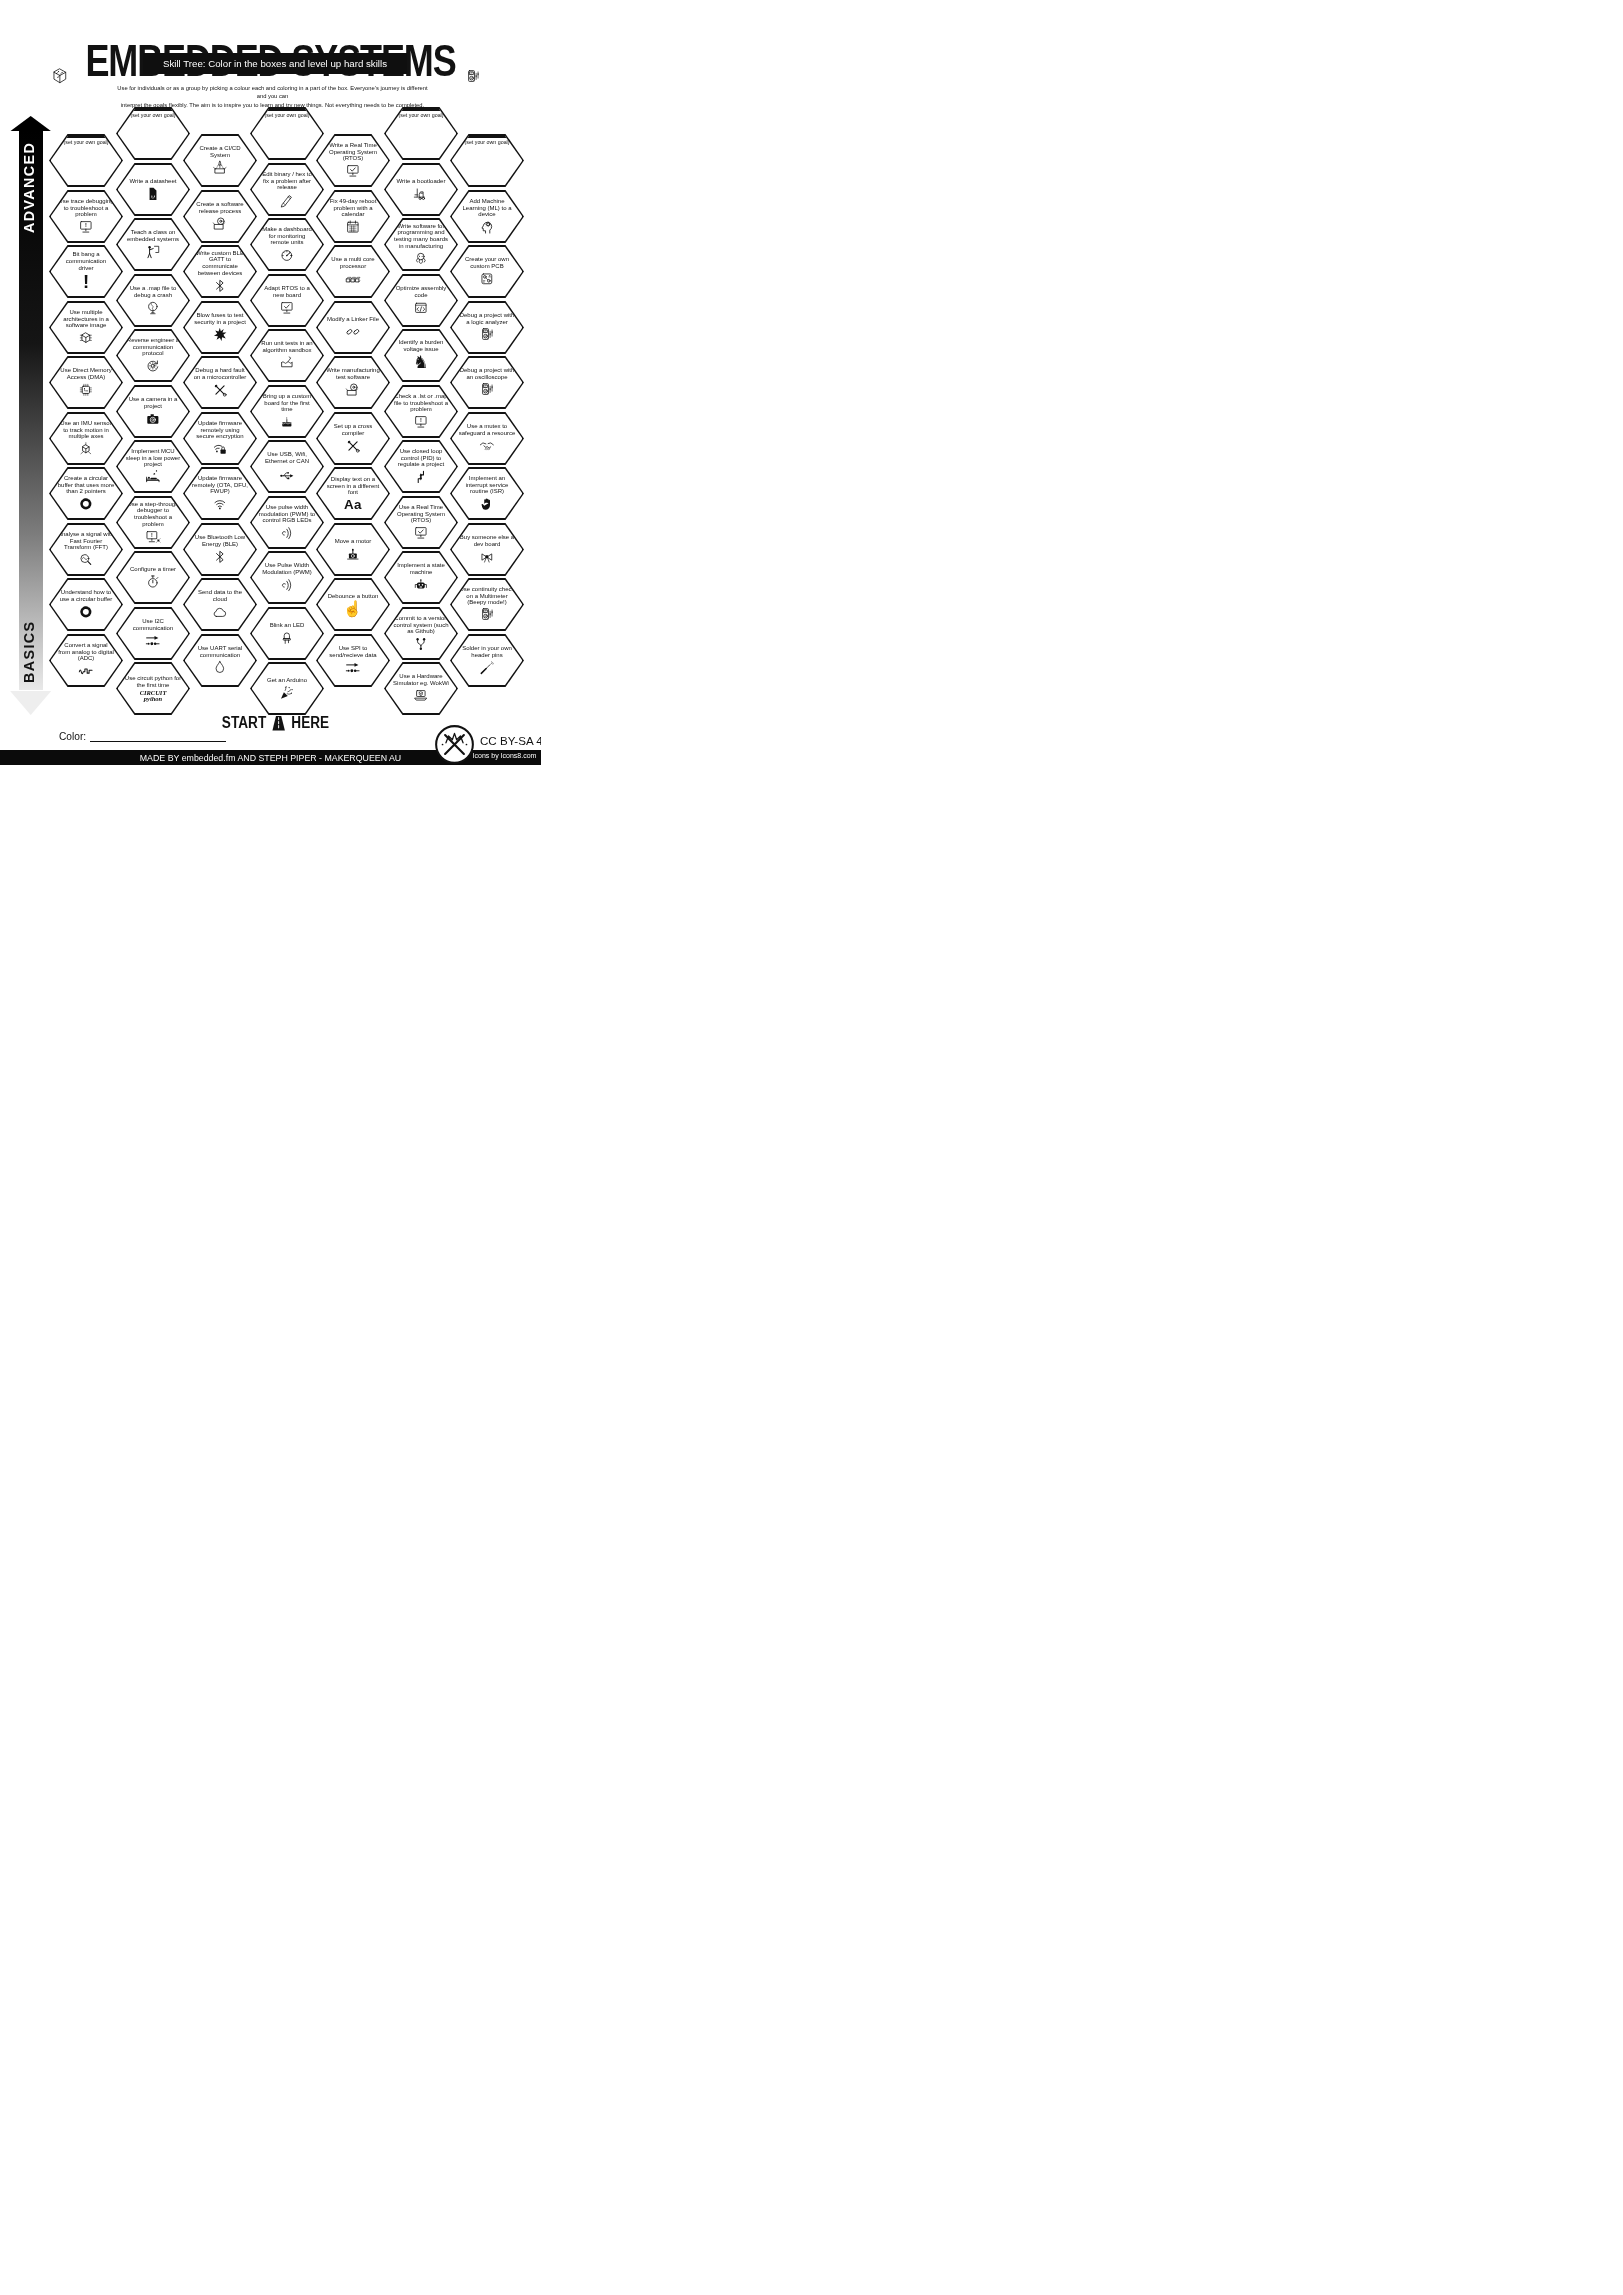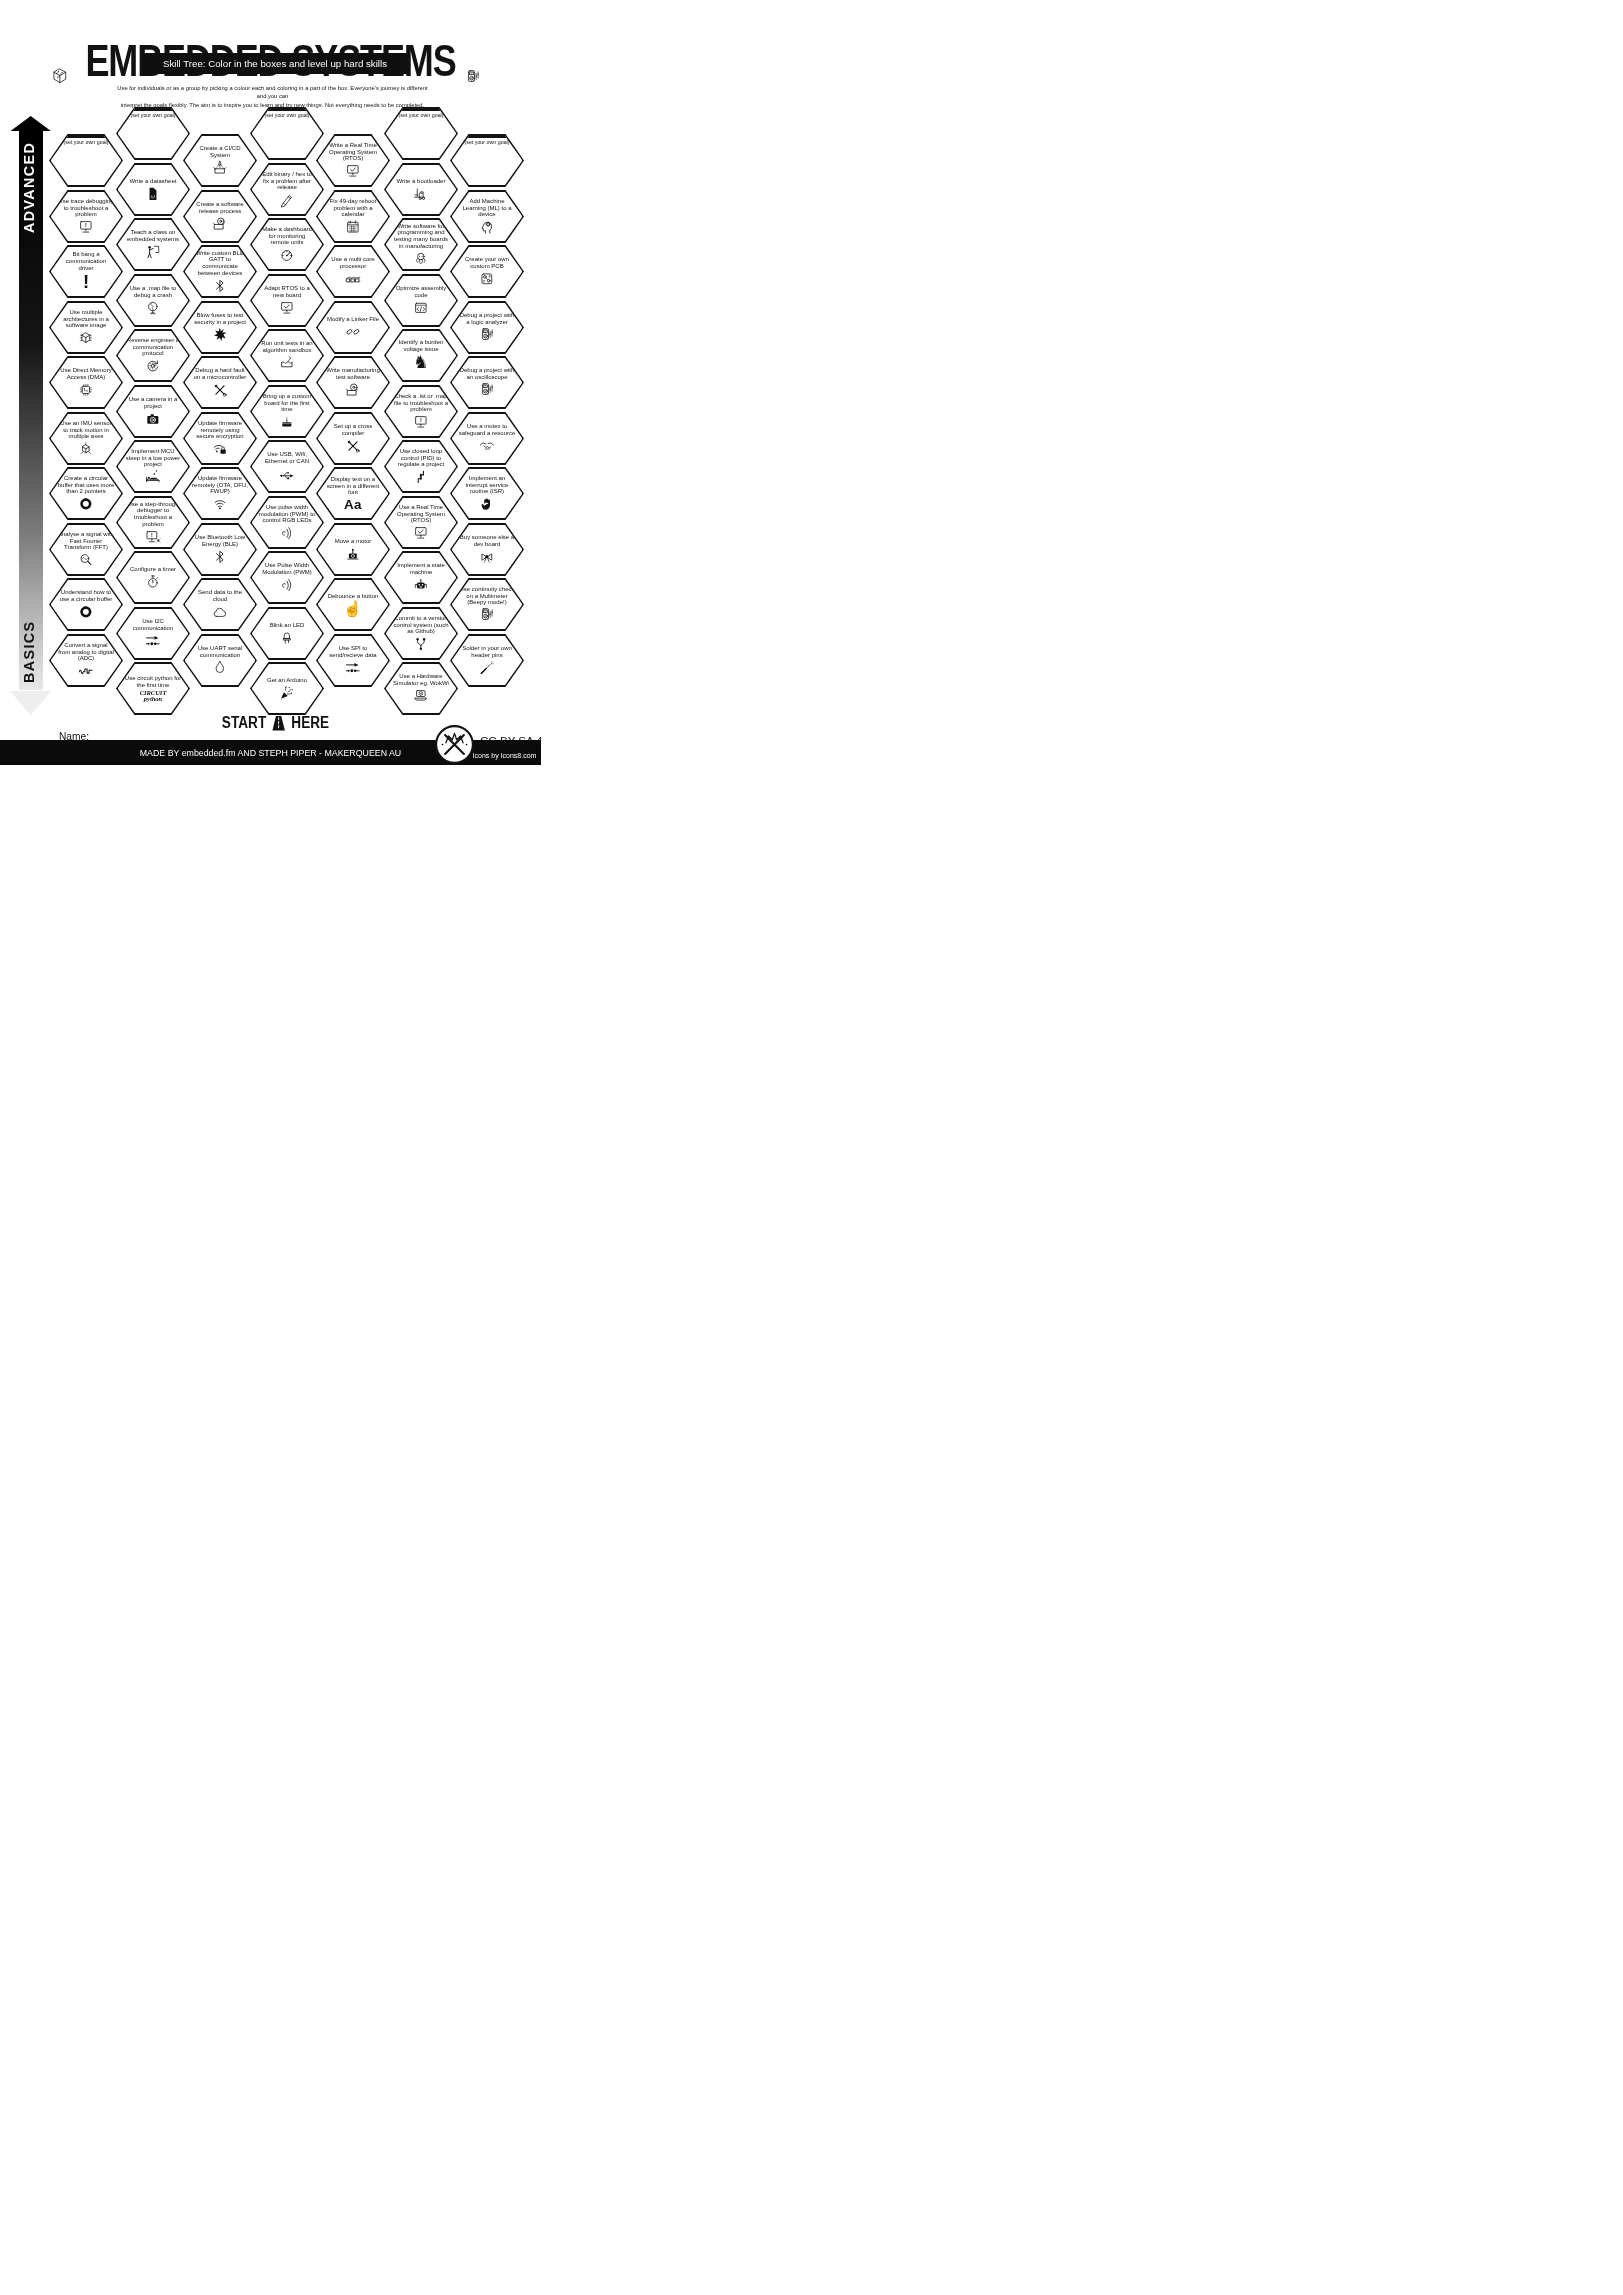--- a/index.html
+++ b/index.html
@@ -47,21 +47,21 @@
        font-family:"Liberation Serif",serif;line-height:.95;}
   
   .start{position:absolute;top:714px;left:197px;width:157px;display:flex;align-items:center;
          justify-content:center;gap:4.6px;font-weight:bold;font-size:16px;transform:scaleX(.85);}
   .start .road{width:20.4px;height:18.5px;}
   .namerow{position:absolute;top:729px;left:59px;display:flex;align-items:flex-end;gap:3.7px;font-size:10.2px;}
   .namerow input{width:132px;border:none;border-bottom:0.9px solid #121212;font-size:8.3px;
                  font-family:"Liberation Sans",sans-serif;outline:none;background:transparent;}
   .makerlogo{position:absolute;left:434px;top:724px;width:41px;height:41px;z-index:5;}
   .license{position:absolute;top:734px;left:480px;font-size:11.6px;white-space:nowrap;}
-  .bar{position:absolute;left:0;right:0;bottom:0;height:25px;background:#0b0b0b;color:#fff;
+  .bar{position:absolute;left:0;right:0;bottom:0;height:15px;background:#0b0b0b;color:#fff;
        display:flex;align-items:center;justify-content:center;font-size:8.8px;}
   .credit{position:absolute;right:4.6px;bottom:6px;color:#fff;font-size:7px;z-index:6;}
 </style>
 </head>
 <body>
 
 <svg width="0" height="0" style="position:absolute" aria-hidden="true">
 <defs>
 <symbol id="sym-monitor-warning" viewBox="0 0 48 48">
         <rect x="8" y="8" width="32" height="23" rx="2"></rect>
@@ -961,21 +961,21 @@
 
   <div class="start">
     <span>START</span>
     <svg class="road svgicon" viewBox="0 0 48 48">
         <use href="#sym-road"></use>
       </svg>
     <span>HERE</span>
   </div>
 
   <div class="namerow">
-    <label>Name:</label>
+    <label>Color:</label>
     <input class="name-line" type="text" value="" style="">
   </div>
 
   <svg class="makerlogo svgicon" viewBox="0 0 48 48">
       <use href="#sym-maker-logo"></use>
     </svg>
   <div class="license">CC BY-SA 4.0</div>
 
   <footer class="bar">
     <span>MADE BY embedded.fm AND STEPH PIPER  -  MAKERQUEEN AU</span>

